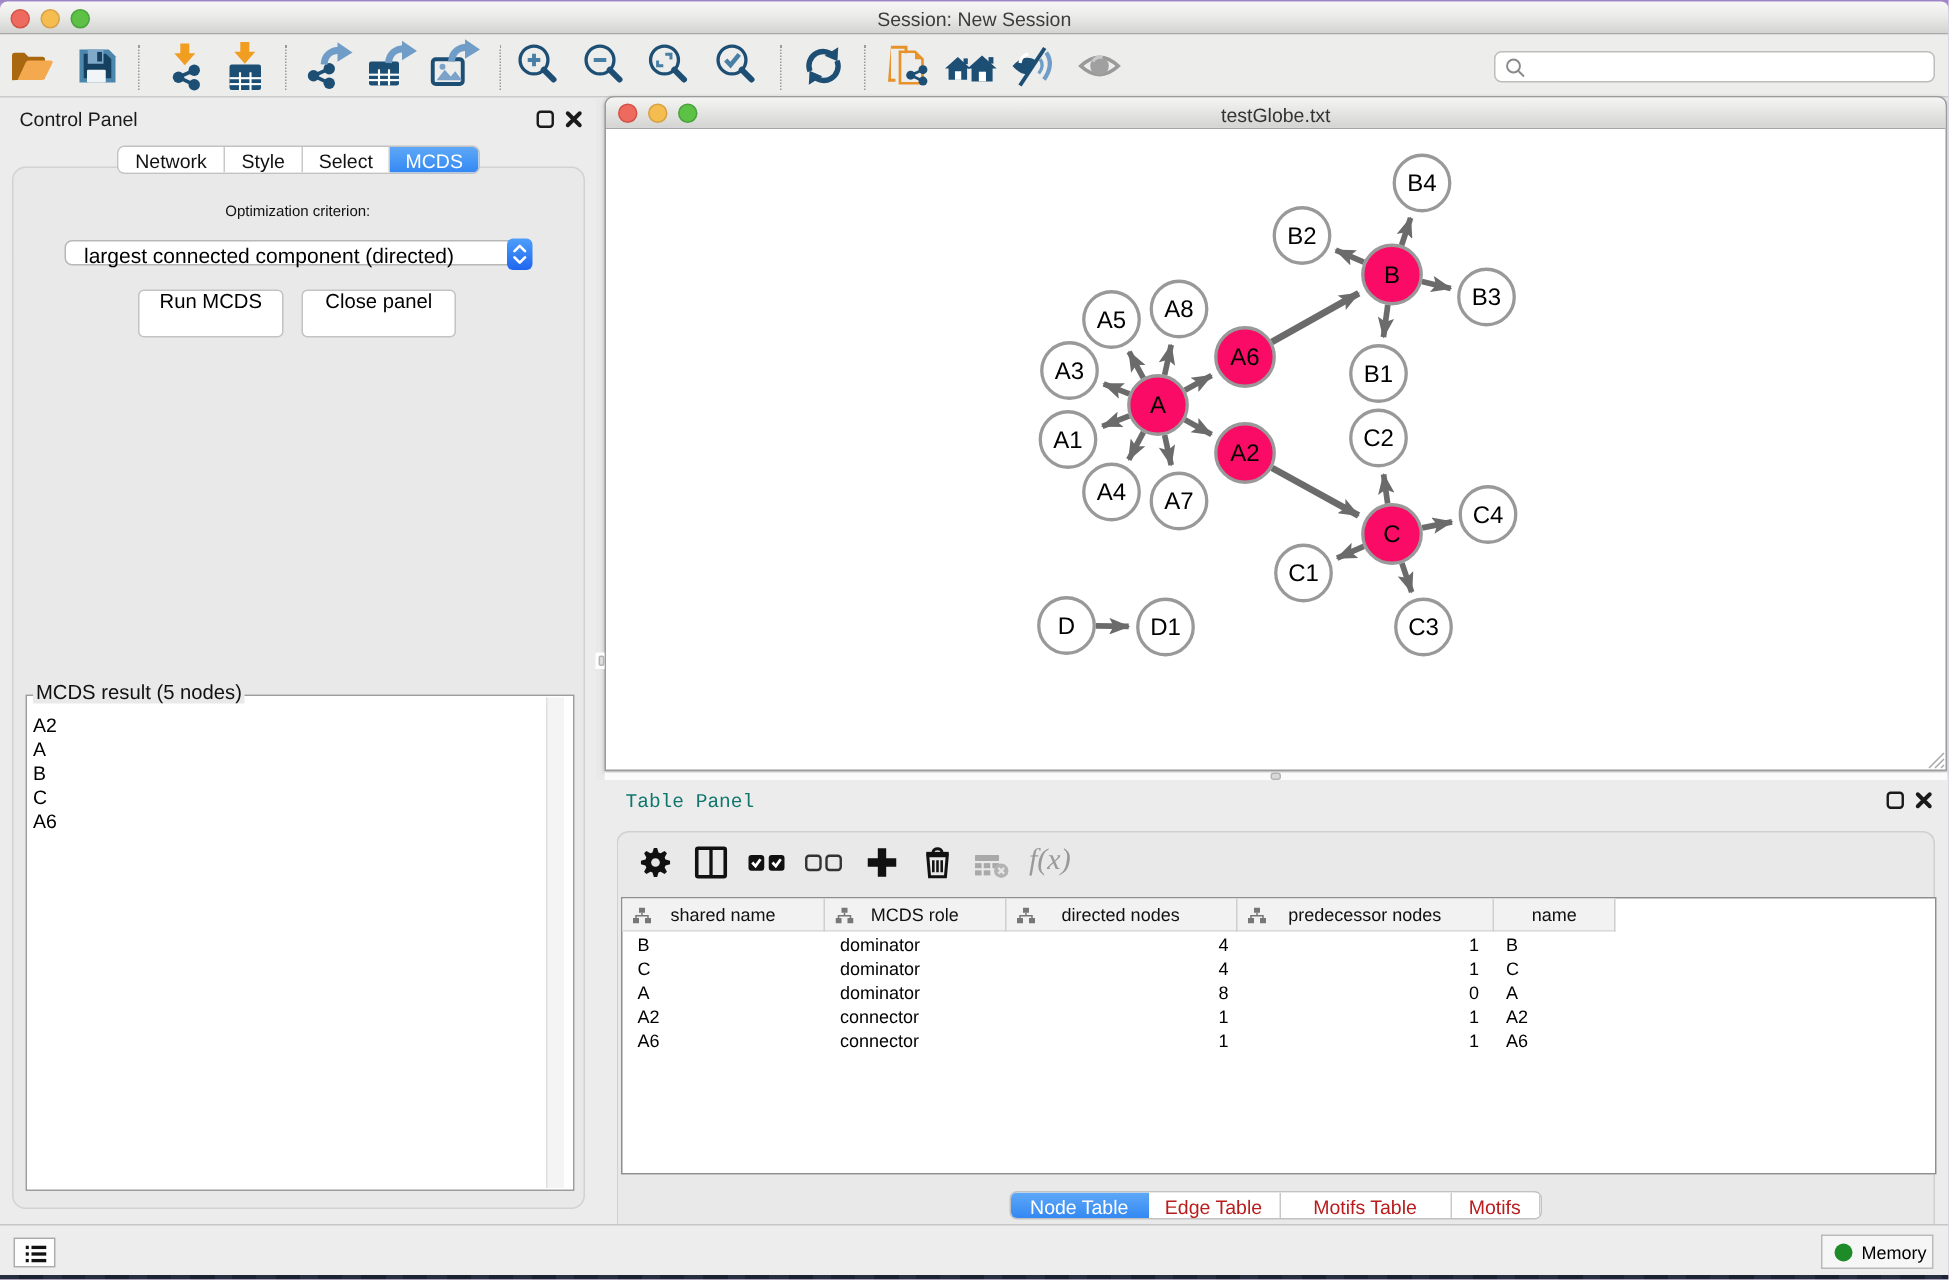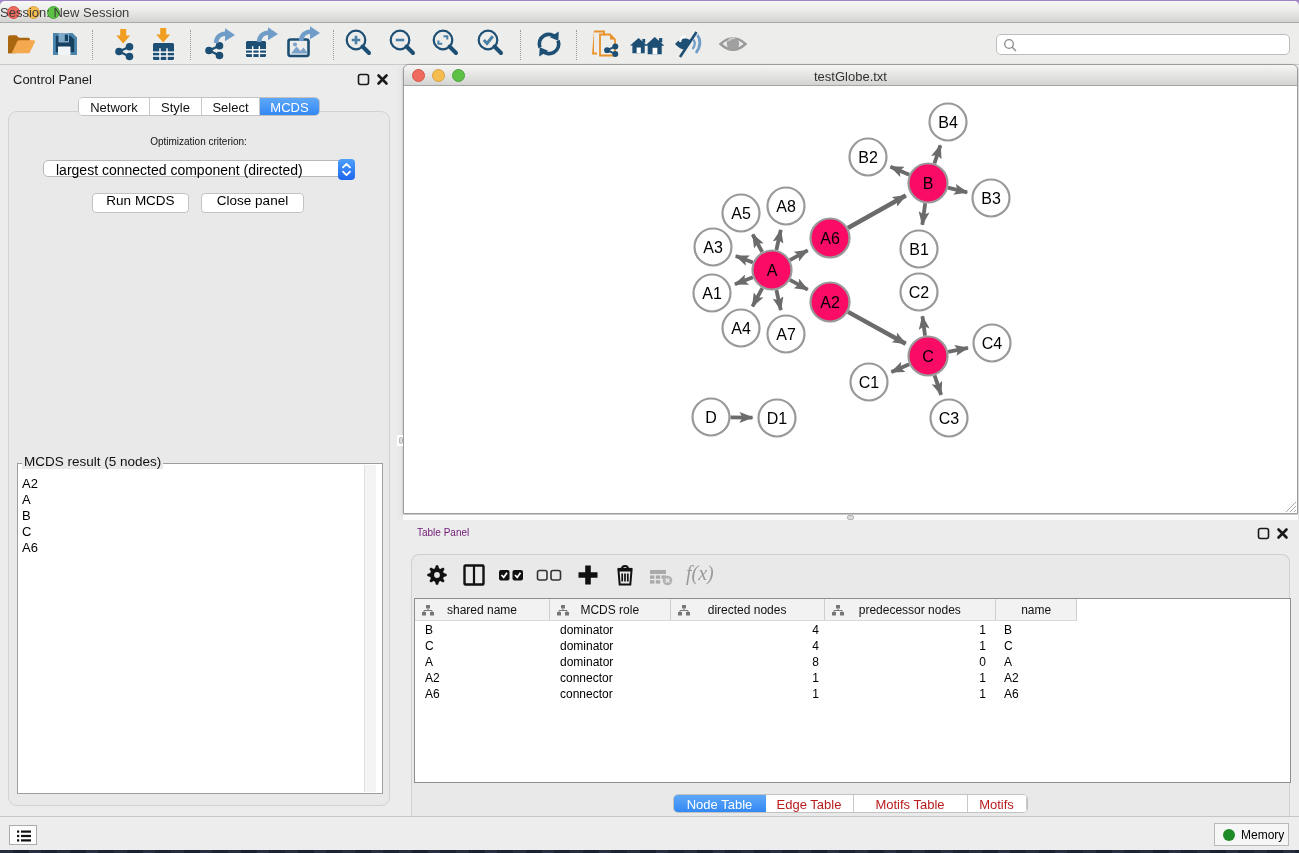--- a/index.html
+++ b/index.html
@@ -13,21 +13,21 @@
   #appwin { position:absolute; left:0; top:1px; width:1299px; height:848.5px;
     border-radius:5px 5px 0 0; background:#ececec; overflow:hidden; }
   
   #titlebar { position:absolute; left:0; top:0; width:100%; height:22px;
     background:linear-gradient(180deg,#f7f7f6 0%,#ebebea 45%,#d3d3d1 100%);
     border-bottom:1px solid #a9a9a9; border-radius:5px 5px 0 0; }
   .tl { position:absolute; top:5px; width:13px; height:13px; border-radius:50%; }
   #titlebar .t-red { left:7px; background:#ee6a5f; border:1px solid #d55249; }
   #titlebar .t-yel { left:27px; background:#f5bd4f; border:1px solid #d6a243; }
   #titlebar .t-grn { left:47px; background:#5dc146; border:1px solid #48a33b; }
-  #titlebar .title { position:absolute; left:0; right:0; top:4px; 
+  #titlebar .title { position:absolute; left:0; right:0; top:4px; text-align:center;
     font-size:13px; color:#3c3c3c; }
   
   #toolbar { position:absolute; left:0; top:23px; width:100%; height:41px;
     background:#ededec; border-bottom:1px solid #cacaca; }
   .tbsep { position:absolute; top:6px; height:30px; width:0;
     border-left:1px dotted #9a9a9a; }
   .tbi { position:absolute; top:0; }
   #searchbox { position:absolute; left:996px; top:10px; width:294px; height:21px;
     background:#fff; border:1px solid #bdbdbd; border-radius:5px; }
   
@@ -44,21 +44,21 @@
   #cp-tabs .tab:nth-child(1){width:71px} #cp-tabs .tab:nth-child(2){width:52px}
   #cp-tabs .tab:nth-child(3){width:58px} #cp-tabs .tab:nth-child(4){width:59px}
   #cp-tabs .tab.sel { background:linear-gradient(180deg,#5ea8f7,#3388f3); color:#fff; border-right:none; }
   #opt-label { position:absolute; left:0; top:70px; width:397px; text-align:center;
     font-size:10px; color:#111; }
   #dropdown { position:absolute; left:43px; top:94px; width:311px; height:17px;
     background:#fff; border:1px solid #b8b8b8; border-radius:5px; }
   #dropdown .txt { position:absolute; left:12px; top:0.5px; font-size:14px; color:#000; }
   #dropdown .step { position:absolute; right:-1.5px; top:-2px; width:17px; height:21px;
     border-radius:4px; background:linear-gradient(180deg,#4d9ffa,#1f66ef); }
-  .btn { position:absolute; height:20px; background:#fff; border:1px solid #c3c3c3;
+  .btn { position:absolute; height:32px; background:#fff; border:1px solid #c3c3c3;
     border-radius:4px; font-size:13.5px; color:#000; text-align:center; }
   #btn-run { left:92px; top:127px; width:97px; line-height:14.5px; }
   #btn-close { left:201px; top:127px; width:103px; line-height:14.5px; }
   #mcds-box { position:absolute; left:17px; top:397px; width:366px; height:331px;
     background:#fff; border:1px solid #9d9d9d; }
   #mcds-box .legend { position:absolute; left:4px; top:-10px; background:#e9e9e9;
     padding:0 2px; font-size:13.5px; color:#111; }
   #mcds-box .list { position:absolute; left:4px; top:12px; font-size:13px; color:#000; line-height:16px; }
   #mcds-box .sb { position:absolute; right:6px; top:1px; bottom:1px; width:12px;
     background:#f4f4f4; border-left:1px solid #e0e0e0; }
@@ -70,21 +70,21 @@
   #netwin .ntb { position:absolute; left:0; top:0; width:100%; height:21px;
     background:linear-gradient(180deg,#f5f5f4,#d4d4d2); border-bottom:1px solid #a5a5a5;
     border-radius:6px 6px 0 0; }
   #netwin .ntb .title { position:absolute; left:0; right:0; top:4px; text-align:center;
     font-size:13px; color:#333; }
   #netwin .t-red { left:8px; top:4px; background:#ee6a5f; border:1px solid #d55249; }
   #netwin .t-yel { left:28px; top:4px; background:#f5bd4f; border:1px solid #d6a243; }
   #netwin .t-grn { left:48px; top:4px; background:#5dc146; border:1px solid #48a33b; }
   
   #tp { position:absolute; left:397px; top:454px; width:902px; height:297px; }
-  #tp .hdr { position:absolute; left:20px; top:6.5px; font-size:10px; color:#701a75; }
+  #tp .hdr { position:absolute; left:20px; top:6.5px; font-size:13px; color:#0f766e;font-family:Liberation Mono, monospace; }
   #tp-inner { position:absolute; left:14px; top:34px; width:879px; height:262px;
     background:#e9e9e9; border:1px solid #d0d0d0; border-radius:8px 8px 0 0; border-bottom:none; }
   #tp-table { position:absolute; left:2px; top:42.5px; width:877px; height:185px;
     background:#fff; border:1px solid #8e8e8e;text-decoration:underline; }
   .th-row { position:absolute; left:0; top:0; height:22px; background:#f2f2f2;
     border-bottom:1px solid #d9d9d9; }
   .th-cell { position:absolute; top:0; height:22px; border-right:1px solid #cfcfcf;
     font-size:12px; color:#111; text-align:center; line-height:22px; }
   .td { position:absolute; font-size:12px; color:#000; }
   #tp-tabs { position:absolute; left:260.5px; top:239px; height:19px; display:flex;

